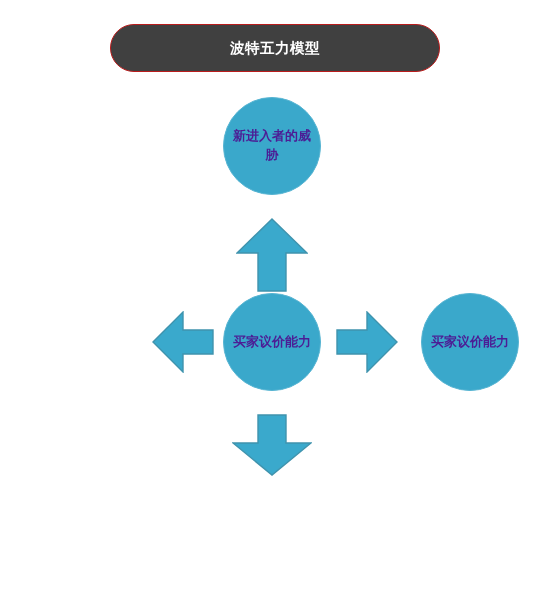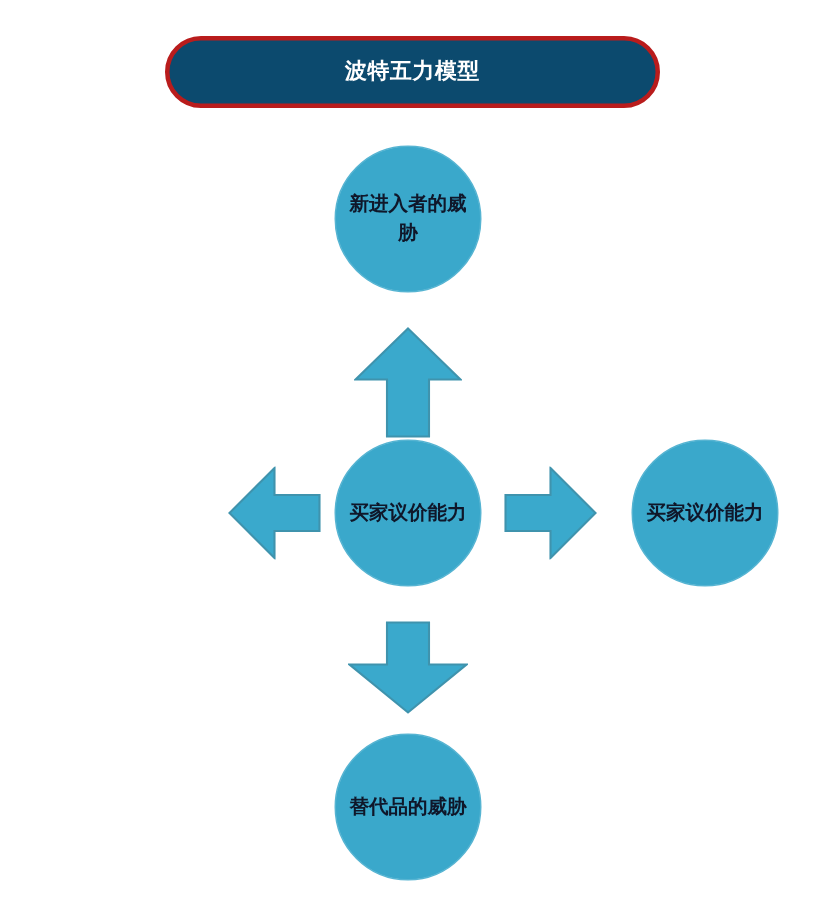--- a/index.html
+++ b/index.html
@@ -24,22 +24,22 @@
   }
 
   
   .title-pill {
     position: absolute;
     left: 110px;
     top: 24px;
     width: 330px;
     height: 48px;
     box-sizing: border-box;
-    background: #0c4a6e;
-    border: 3px solid #b91c1c;
+    background: #404040;
+    border: 1px solid #b91c1c;
     border-radius: 24px;
     display: flex;
     align-items: center;
     justify-content: center;
   }
   .title-pill .pill-label {
     color: #ffffff;
     font-size: 14.5px;
     font-weight: bold;
     letter-spacing: 0.5px;
@@ -54,21 +54,21 @@
     box-sizing: border-box;
     background: #3aa8cb;
     border: 1px solid #56b4d2;
     border-radius: 50%;
     display: flex;
     align-items: center;
     justify-content: center;
     text-align: center;
   }
   .force-circle .circle-label {
-    color: #0f172a;
+    color: #4c1d95;
     font-size: 13px;
     font-weight: bold;
     line-height: 1.45;
     width: 78px;
     display: block;
   }
 
   #circle-new-entrants { left: 223px; top: 97px; }
   #circle-suppliers    { left: 24px;  top: 293px; }
   #circle-rivalry      { left: 223px; top: 293px; }
@@ -101,23 +101,20 @@
 
 
   <div class="force-circle" id="circle-rivalry">
     <span class="circle-label">买家议价能力</span>
   </div>
 
   <div class="force-circle" id="circle-buyers">
     <span class="circle-label">买家议价能力</span>
   </div>
 
-  <div class="force-circle" id="circle-substitutes">
-    <span class="circle-label">替代品的威胁</span>
-  </div>
 
   <div class="arrow" id="arrow-up">
     <svg width="72" height="74" viewBox="0 0 72 74" xmlns="http://www.w3.org/2000/svg">
       <polygon points="36,1 71,35 50,35 50,73 22,73 22,35 1,35" fill="#3aa9cc" stroke="#3f93ad" stroke-width="1.4" stroke-linejoin="miter"></polygon>
     </svg>
   </div>
 
   <div class="arrow" id="arrow-down">
     <svg width="80" height="62" viewBox="0 0 80 62" xmlns="http://www.w3.org/2000/svg">
       <polygon points="26,1 54,1 54,29 79,29 40,61 1,29 26,29" fill="#3aa9cc" stroke="#3f93ad" stroke-width="1.4" stroke-linejoin="miter"></polygon>

